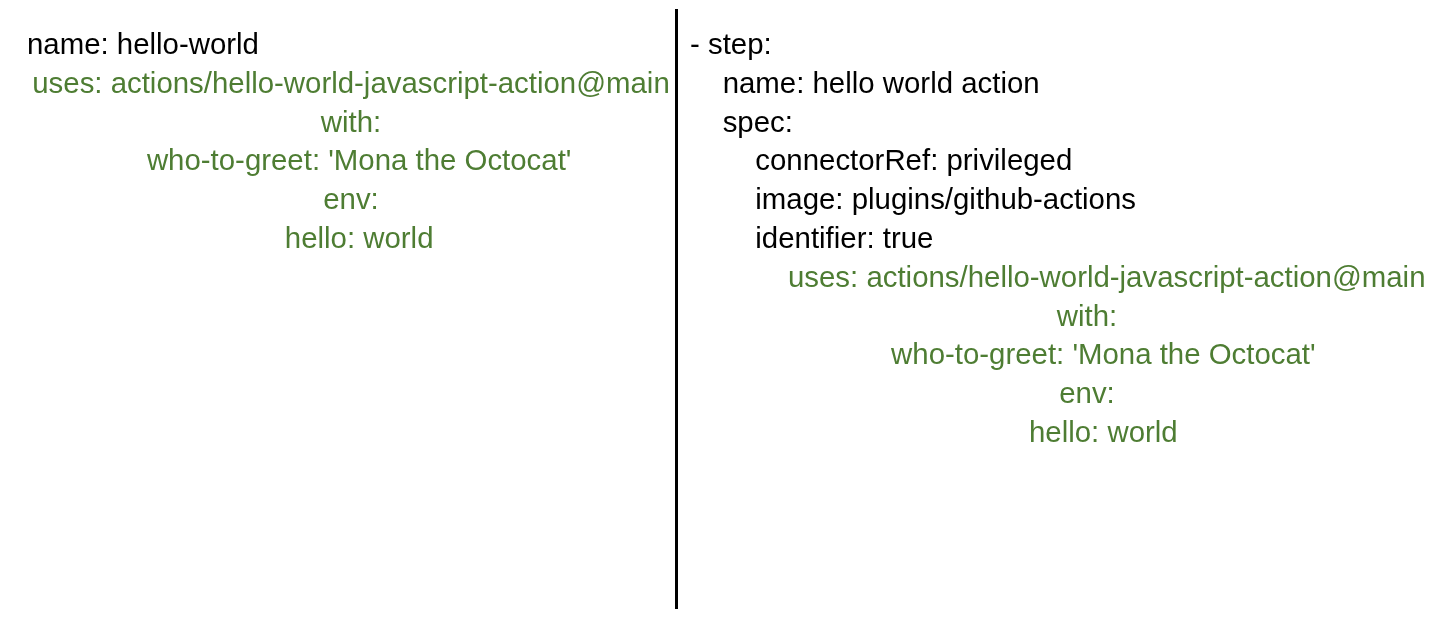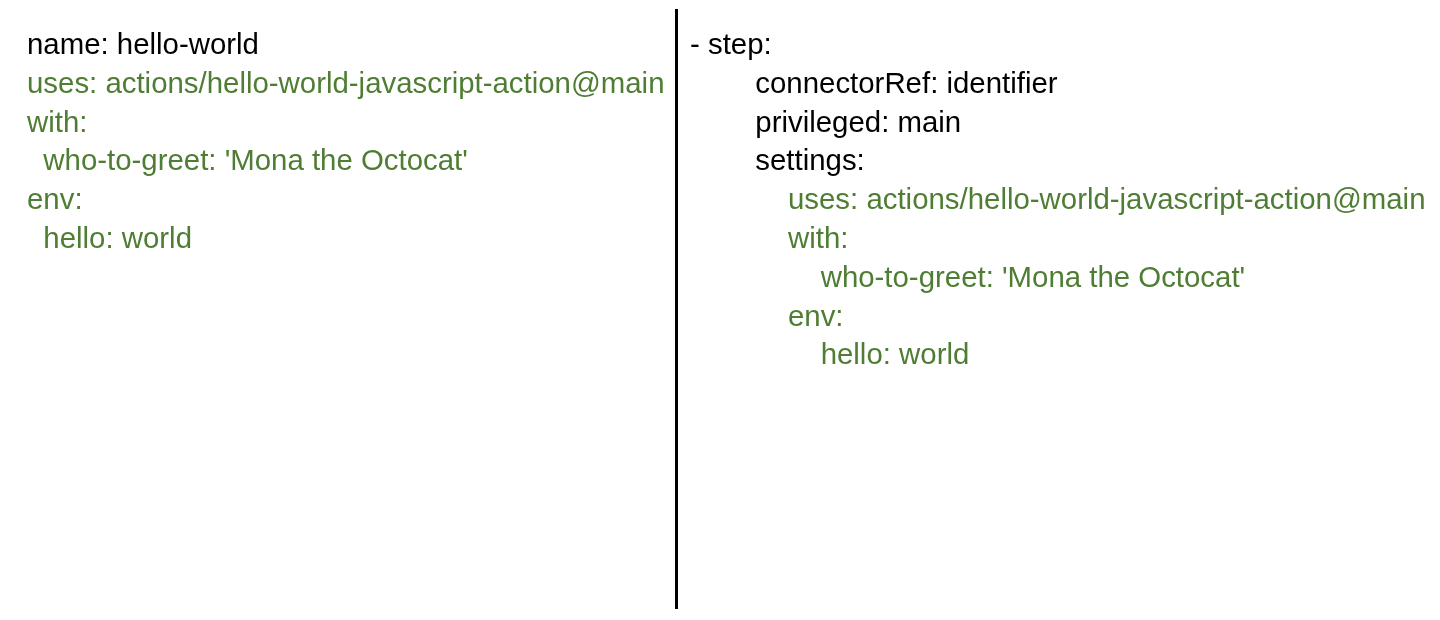--- a/index.html
+++ b/index.html
@@ -32,20 +32,21 @@
     padding: 25px 0 0 12px;
   }
   .code-line {
     font-size: 29.4px;
     line-height: 38.8px;
     white-space: pre;
     color: var(--text, #000000);
   }
   .code-line.green {
     color: var(--green, #4e7d33);
+    text-align: center;
   }
   .divider {
     position: absolute;
     left: 675px;
     top: 9px;
     width: 3px;
     height: 600px;
     background: var(--divider, #000000);
   }
 </style>
@@ -57,22 +58,24 @@
       <div class="code-line">name: hello-world</div>
       <div class="code-line green">uses: actions/hello-world-javascript-action@main</div>
       <div class="code-line green">with:</div>
       <div class="code-line green">  who-to-greet: 'Mona the Octocat'</div>
       <div class="code-line green">env:</div>
       <div class="code-line green">  hello: world</div>
     </div>
   <div class="divider"></div>
   <div class="panel right">
       <div class="code-line">- step:</div>
-      <div class="code-line">        connectorRef: identifier</div>
-      <div class="code-line">        privileged: main</div>
-      <div class="code-line">        settings:</div>
+      <div class="code-line">    name: hello world action</div>
+      <div class="code-line">    spec:</div>
+      <div class="code-line">        connectorRef: privileged</div>
+      <div class="code-line">        image: plugins/github-actions</div>
+      <div class="code-line">        identifier: true</div>
       <div class="code-line green">            uses: actions/hello-world-javascript-action@main</div>
       <div class="code-line green">            with:</div>
       <div class="code-line green">                who-to-greet: 'Mona the Octocat'</div>
       <div class="code-line green">            env:</div>
       <div class="code-line green">                hello: world</div>
     </div>
 </div>
 
 </body></html>

